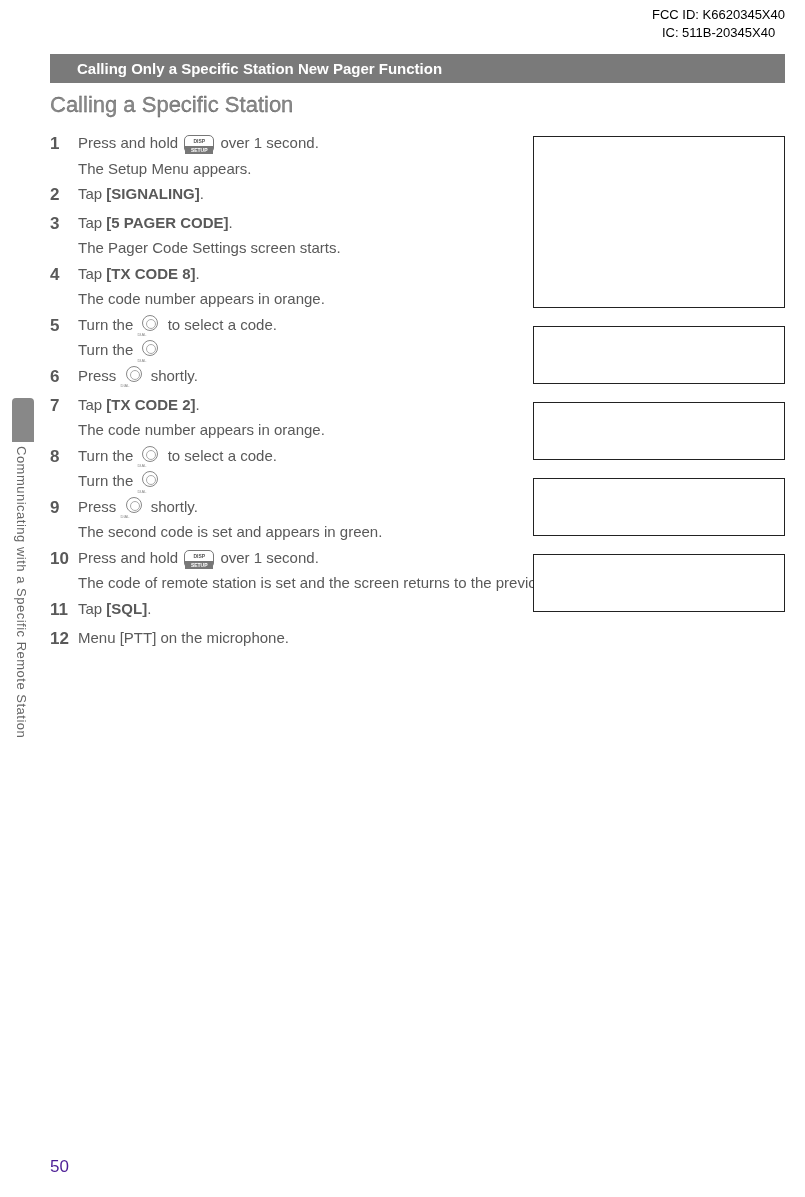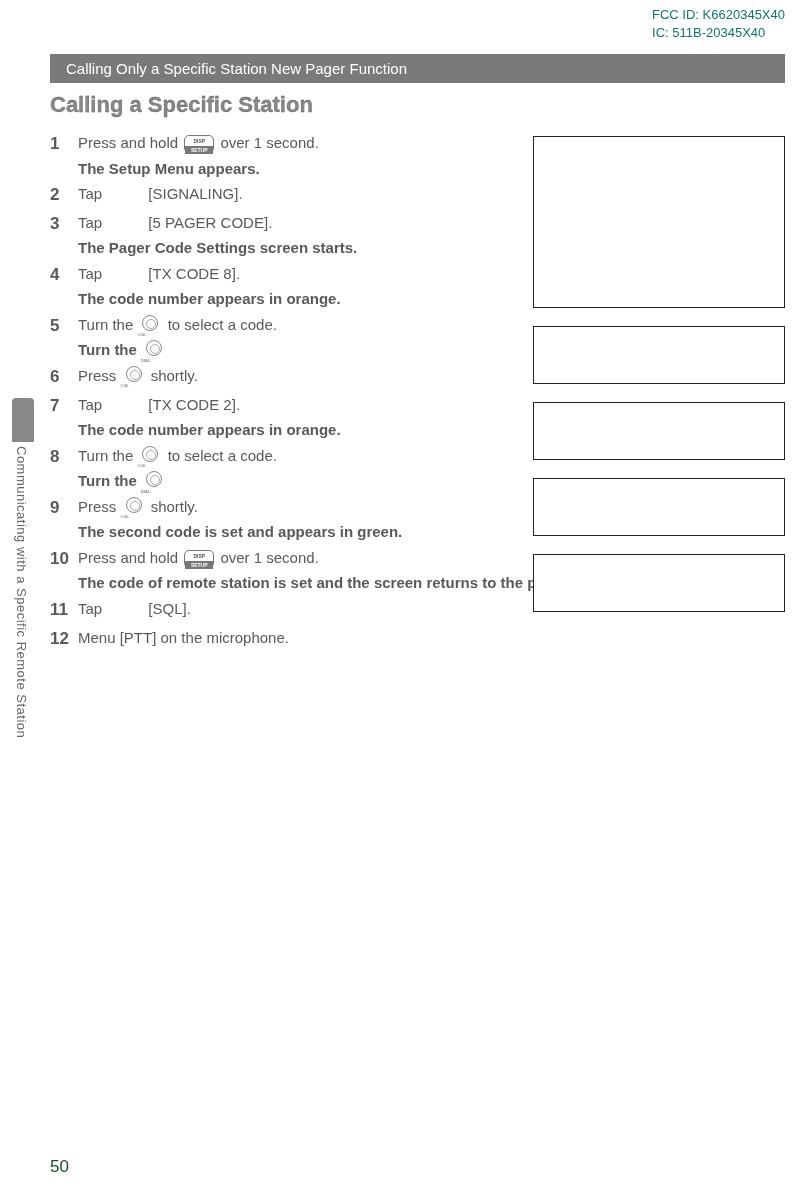--- a/index.html
+++ b/index.html
@@ -10,64 +10,64 @@
     background: #fff;
     width: 805px;
     height: 1197px;
     position: relative;
     color: #595959;
   }
   .header-ids {
     position: absolute;
     top: 6px;
     right: 20px;
-    text-align: left;
+    text-align: center;
     font-size: 13px;
     line-height: 1.35;
-    color: #0f766e;
+    color: #000000;
   }
   .section-bar {
     position: absolute;
     top: 54px;
     left: 50px;
     right: 20px;
     background: #7a7a7a;
     color: #fff;
-    padding: 6px 16px;
+    padding: 6px 27px;
     font-size: 15px;
+    font-weight: bold;
+  }
+  .section-title {
+    position: absolute;
+    top: 92px;
+    left: 50px;
+    font-size: 22px;
     font-weight: normal;
-  }
-  .section-title {
-    position: absolute;
-    top: 92px;
-    left: 50px;
-    font-size: 22px;
-    font-weight: bold;
     color: #888;
     -webkit-text-stroke: 0.3px #555;
   }
   .steps {
     position: absolute;
     top: 130px;
     left: 50px;
     width: 470px;
     font-size: 15px;
     line-height: 1.7;
     color: #595959;
   }
   .step { display: flex; }
   .num {
     width: 28px;
     flex: 0 0 28px;
     font-weight: bold;
     font-size: 17px;
   }
   .body { flex: 1; }
-  .indent { display: block; font-weight: bold; }
-  .bold { font-weight: normal; margin-left: 42px; }
+  .indent { display: block; }
+  .bold { font-weight: bold; }
   .disp-key {
     display: inline-block;
     vertical-align: middle;
     border: 1.5px solid #777;
     border-radius: 5px;
     width: 30px;
     height: 18px;
     line-height: 8px;
     font-size: 5px;
     text-align: center;
@@ -138,21 +138,21 @@
     writing-mode: vertical-rl;
     font-size: 13px;
     color: #666;
     letter-spacing: 0.5px;
   }
   .pagenum {
     position: absolute;
     bottom: 20px;
     left: 50px;
     font-size: 17px;
-    color: #14532d;
+    color: #4c1d95;
   }
 </style>
 </head>
 <body>
 
 <div class="header-ids">
   <div>FCC ID: K6620345X40</div>
   <div>IC: 511B-20345X40</div>
 </div>
 

